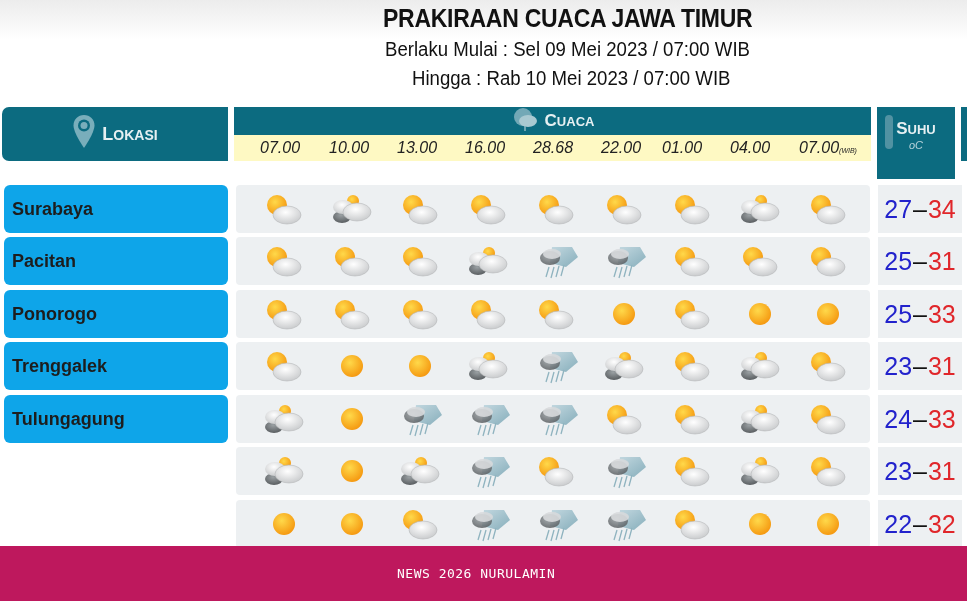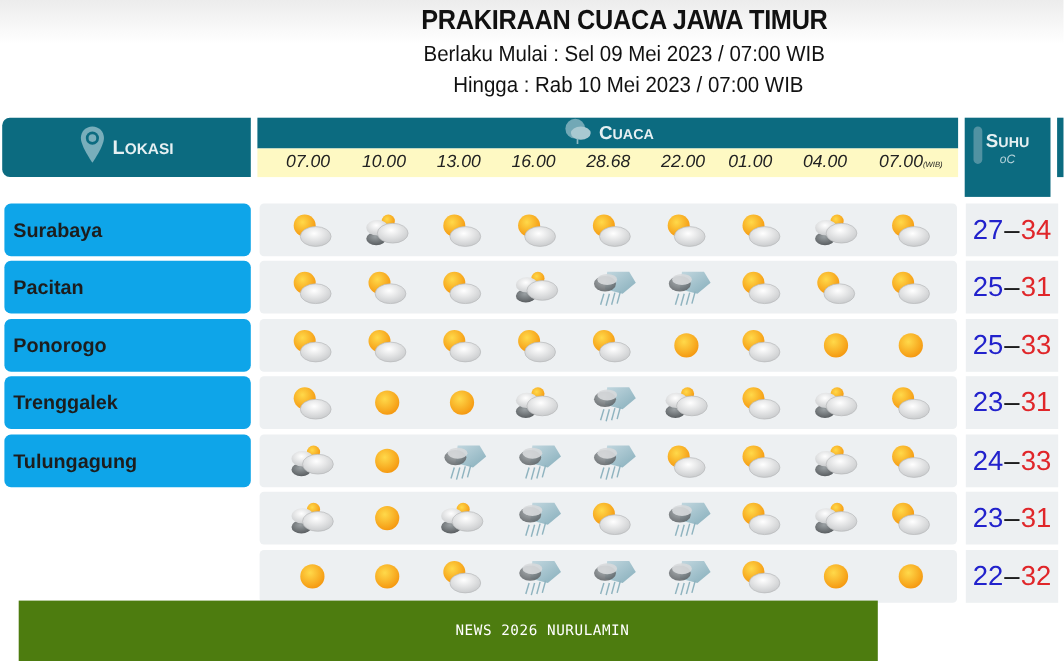--- a/index.html
+++ b/index.html
@@ -29,21 +29,21 @@
 
   .row { position: absolute; left: 0; width: 967px; height: 48px; }
   .cell-name { position: absolute; left: 4px; top: 0; width: 224px; height: 48px; background: #0ea5e9; border-radius: 6px; display: flex; align-items: center; padding-left: 8px; font-weight: bold; font-size: 18px; color: #1d1d1d; }
   .cell-icons { position: absolute; left: 236px; top: 0; width: 634px; height: 48px; background: #edf0f2; border-radius: 4px; }
   .cell-temp { position: absolute; left: 878px; top: 0; width: 84px; height: 48px; background: #edf0f2; display: flex; align-items: center; justify-content: center; font-size: 25px; }
   .cell-temp .min { color: #2222cc; }
   .cell-temp .dash { color: #111; margin: 0 1px; }
   .cell-temp .max { color: #e0262a; }
   .wx { position: absolute; top: 6px; width: 48px; height: 36px; }
 
-  .footer { position: absolute; left: 0; top: 546px; width: 781px; height: 55px; background: #4d7c0f; margin-left: 17px; }
+  .footer { position: absolute; left: 0; top: 546px; width: 967px; height: 55px; background: #be185d; }
   .footer span { position: absolute; left: 397px; top: 20px; color: #fff; font-family: "DejaVu Sans Mono", monospace; font-size: 13px; letter-spacing: 0.5px; }
 </style>
 </head>
 <body>
 
 <div class="topshade"></div>
 <div class="title">PRAKIRAAN CUACA JAWA TIMUR</div>
 <div class="sub1">Berlaku Mulai : Sel 09 Mei 2023 / 07:00 WIB</div>
 <div class="sub2">Hingga : Rab 10 Mei 2023 / 07:00 WIB</div>
 

